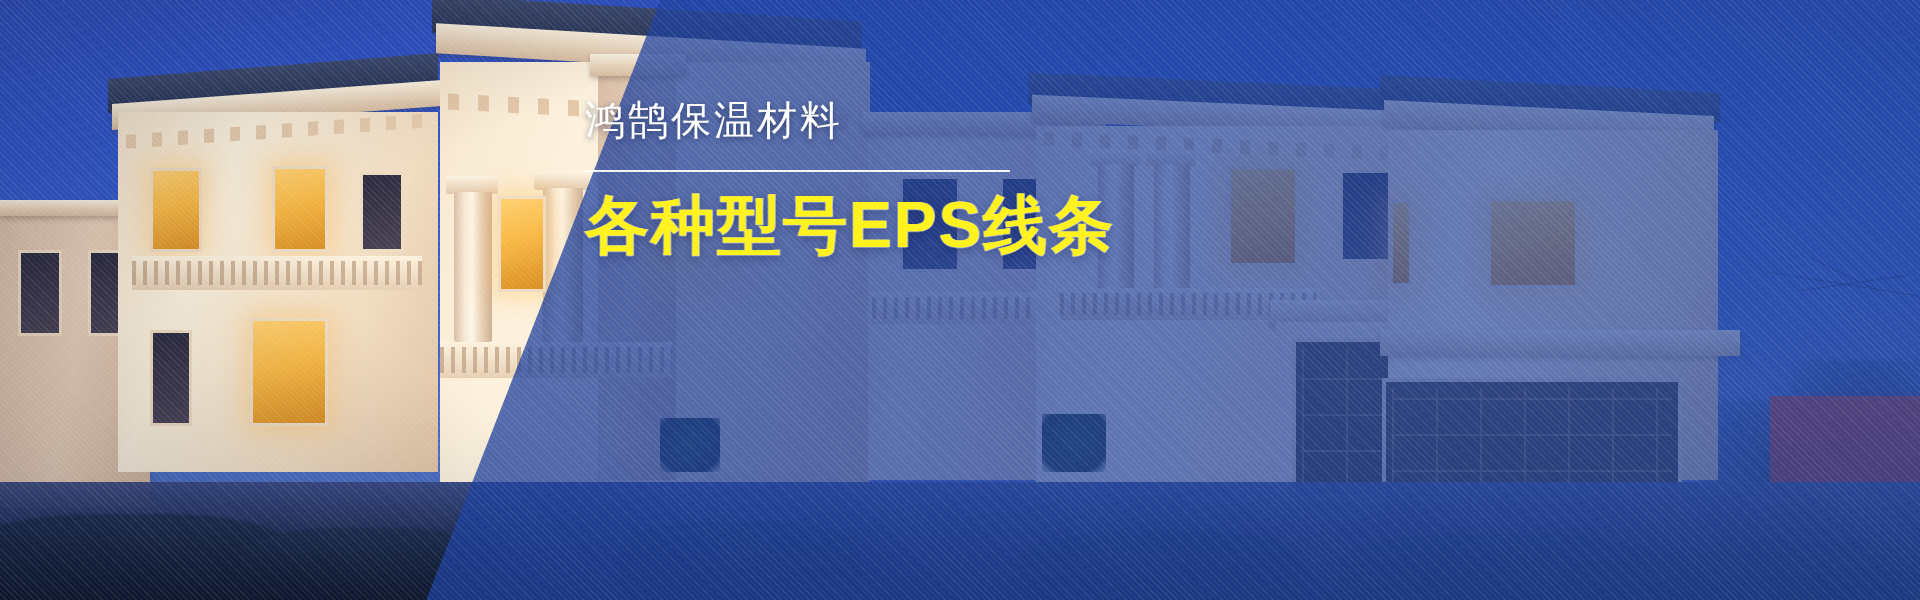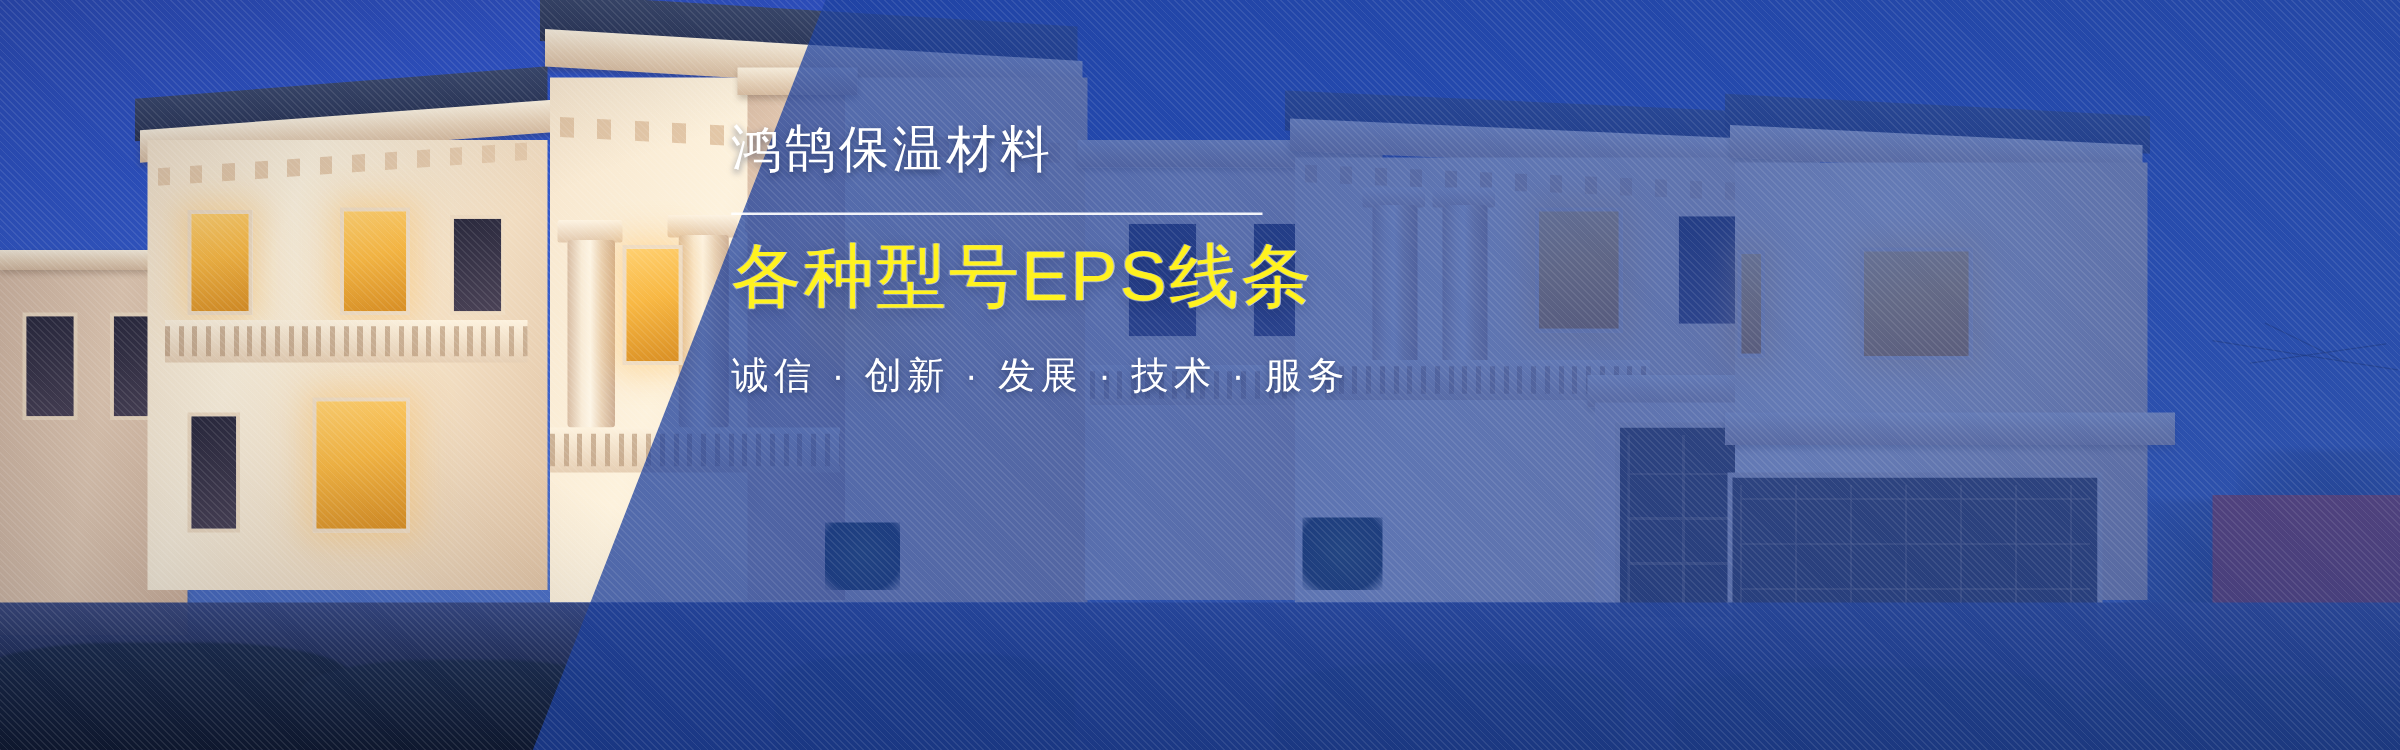--- a/index.html
+++ b/index.html
@@ -202,23 +202,23 @@
     text-shadow: 0 2px 6px rgba(10,24,60,0.55);
     white-space: nowrap;
   }
   .rule {
     width: 425px;
     height: 2px;
     background: rgba(255,255,255,0.92);
     margin: 26px 0 18px 0;
   }
   .headline {
-    font-size: 56px;
+    font-size: 64px;
     line-height: 1.12;
-    font-weight: 400;
+    font-weight: 700;
     letter-spacing: 2px;
     color: #fff21f;
     white-space: nowrap;
     text-shadow:
        1px 0 0 rgba(255,255,255,0.55),
       -1px 0 0 rgba(255,255,255,0.35),
        0 1px 0 rgba(255,255,255,0.35),
        0 3px 10px rgba(20,30,80,0.40);
   }
   .headline .l2 {
@@ -354,16 +354,15 @@
   <div class="copy">
 
     <div class="brand">鸿鹄保温材料</div>
 
     <div class="rule"></div>
 
     <div class="headline">
       <span class="l1">各种型号EPS线条</span>
     </div>
 
-    <div class="tagline">诚信 · 创新 · 发展 · 技术 · 服务</div>
   </div>
 
 </div>
 
 </body></html>

